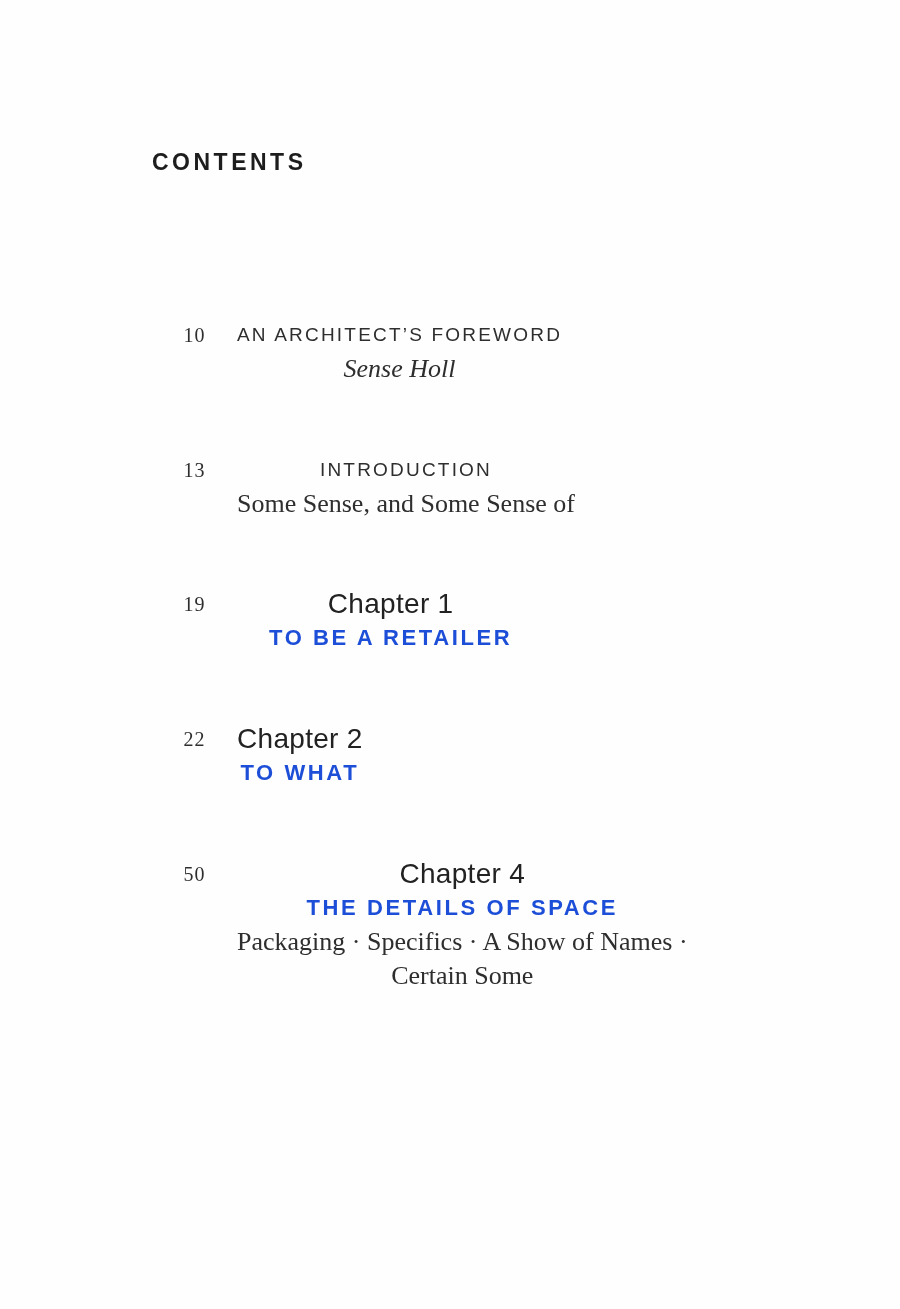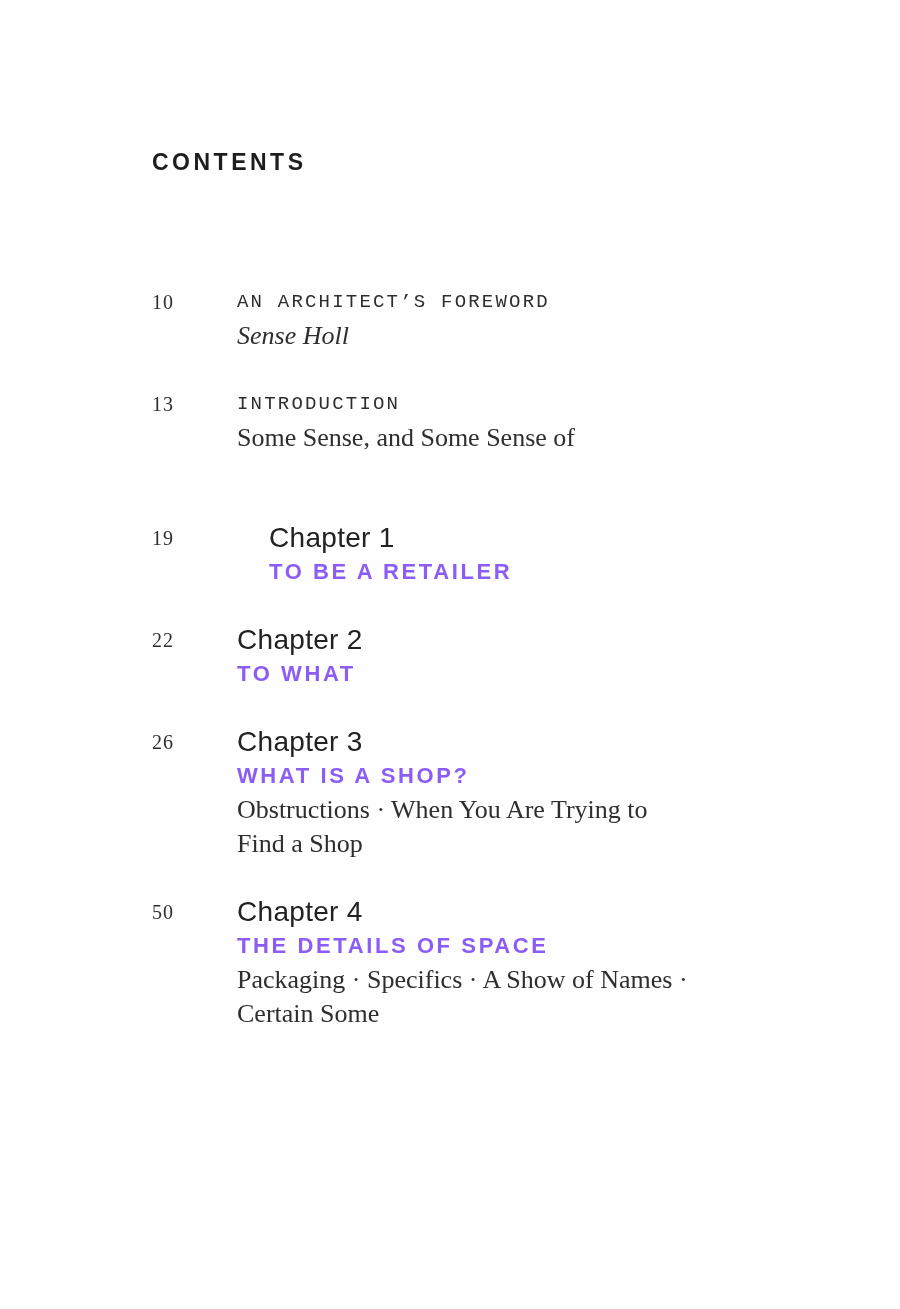--- a/index.html
+++ b/index.html
@@ -7,20 +7,21 @@
     padding: 0;
     background: #ffffff;
   }
   .page {
     position: relative;
     width: 900px;
     height: 1309px;
     background: #fefefe;
     overflow: hidden;
     font-family: "Liberation Serif", serif;
+    text-align: center;
   }
   .contents-title {
     position: absolute;
     left: 152px;
     top: 150px;
     font-family: "Liberation Sans", sans-serif;
     font-size: 23px;
     font-weight: 700;
     letter-spacing: 3.5px;
     color: #1d1d1d;
@@ -31,41 +32,42 @@
     left: 152px;
     top: 285px;
     width: 640px;
     display: flex;
     flex-direction: column;
     gap: 34px;
   }
   .entry {
     display: flex;
     align-items: flex-start;
+    margin-top: 33px;
   }
   .entry.gap-large {
     margin-top: 32px;
     gap: 32px;
   }
   .num {
     width: 85px;
     flex-shrink: 0;
     font-family: "Liberation Serif", serif;
     font-size: 20px;
     letter-spacing: 1px;
     color: #2e2e2e;
     line-height: 34px;
   }
   .lines { }
   .line {
     line-height: 34px;
     white-space: nowrap;
   }
   .line.serif-caps {
-    font-family: Liberation Mono, monospace;
+    font-family: Liberation Sans, sans-serif;
     font-size: 19px;
     letter-spacing: 2.2px;
     color: #2e2e2e;
   }
   .line.serif-italic {
     font-family: "Liberation Serif", serif;
     font-style: italic;
     font-size: 26px;
     color: #2e2e2e;
   }
@@ -78,21 +80,21 @@
     font-family: "Liberation Sans", sans-serif;
     font-size: 28px;
     letter-spacing: 0.3px;
     color: #222222;
   }
   .line.sans-caps {
     font-family: "Liberation Sans", sans-serif;
     font-size: 22px;
     font-weight: 700;
     letter-spacing: 2.6px;
-    color: #8b5cf6;
+    color: #1d4ed8;
   }
 </style>
 </head>
 <body>
 
 <div class="page">
   <div class="contents-title">CONTENTS</div>
 
   <div class="toc">
   <div class="entry">
@@ -120,29 +122,20 @@
   </div>
 
   <div class="entry">
     <div class="num">22</div>
     <div class="lines">
           <div class="line sans">Chapter 2</div>
           <div class="line sans-caps">TO WHAT</div>
         </div>
   </div>
 
-  <div class="entry">
-    <div class="num">26</div>
-    <div class="lines">
-          <div class="line sans">Chapter 3</div>
-          <div class="line sans-caps">WHAT IS A SHOP?</div>
-          <div class="line serif-body">Obstructions · When You Are Trying to</div>
-          <div class="line serif-body">Find a Shop</div>
-        </div>
-  </div>
 
   <div class="entry">
     <div class="num">50</div>
     <div class="lines">
           <div class="line sans">Chapter 4</div>
           <div class="line sans-caps">THE DETAILS OF SPACE</div>
           <div class="line serif-body">Packaging · Specifics · A Show of Names ·</div>
           <div class="line serif-body">Certain Some</div>
         </div>
   </div>

